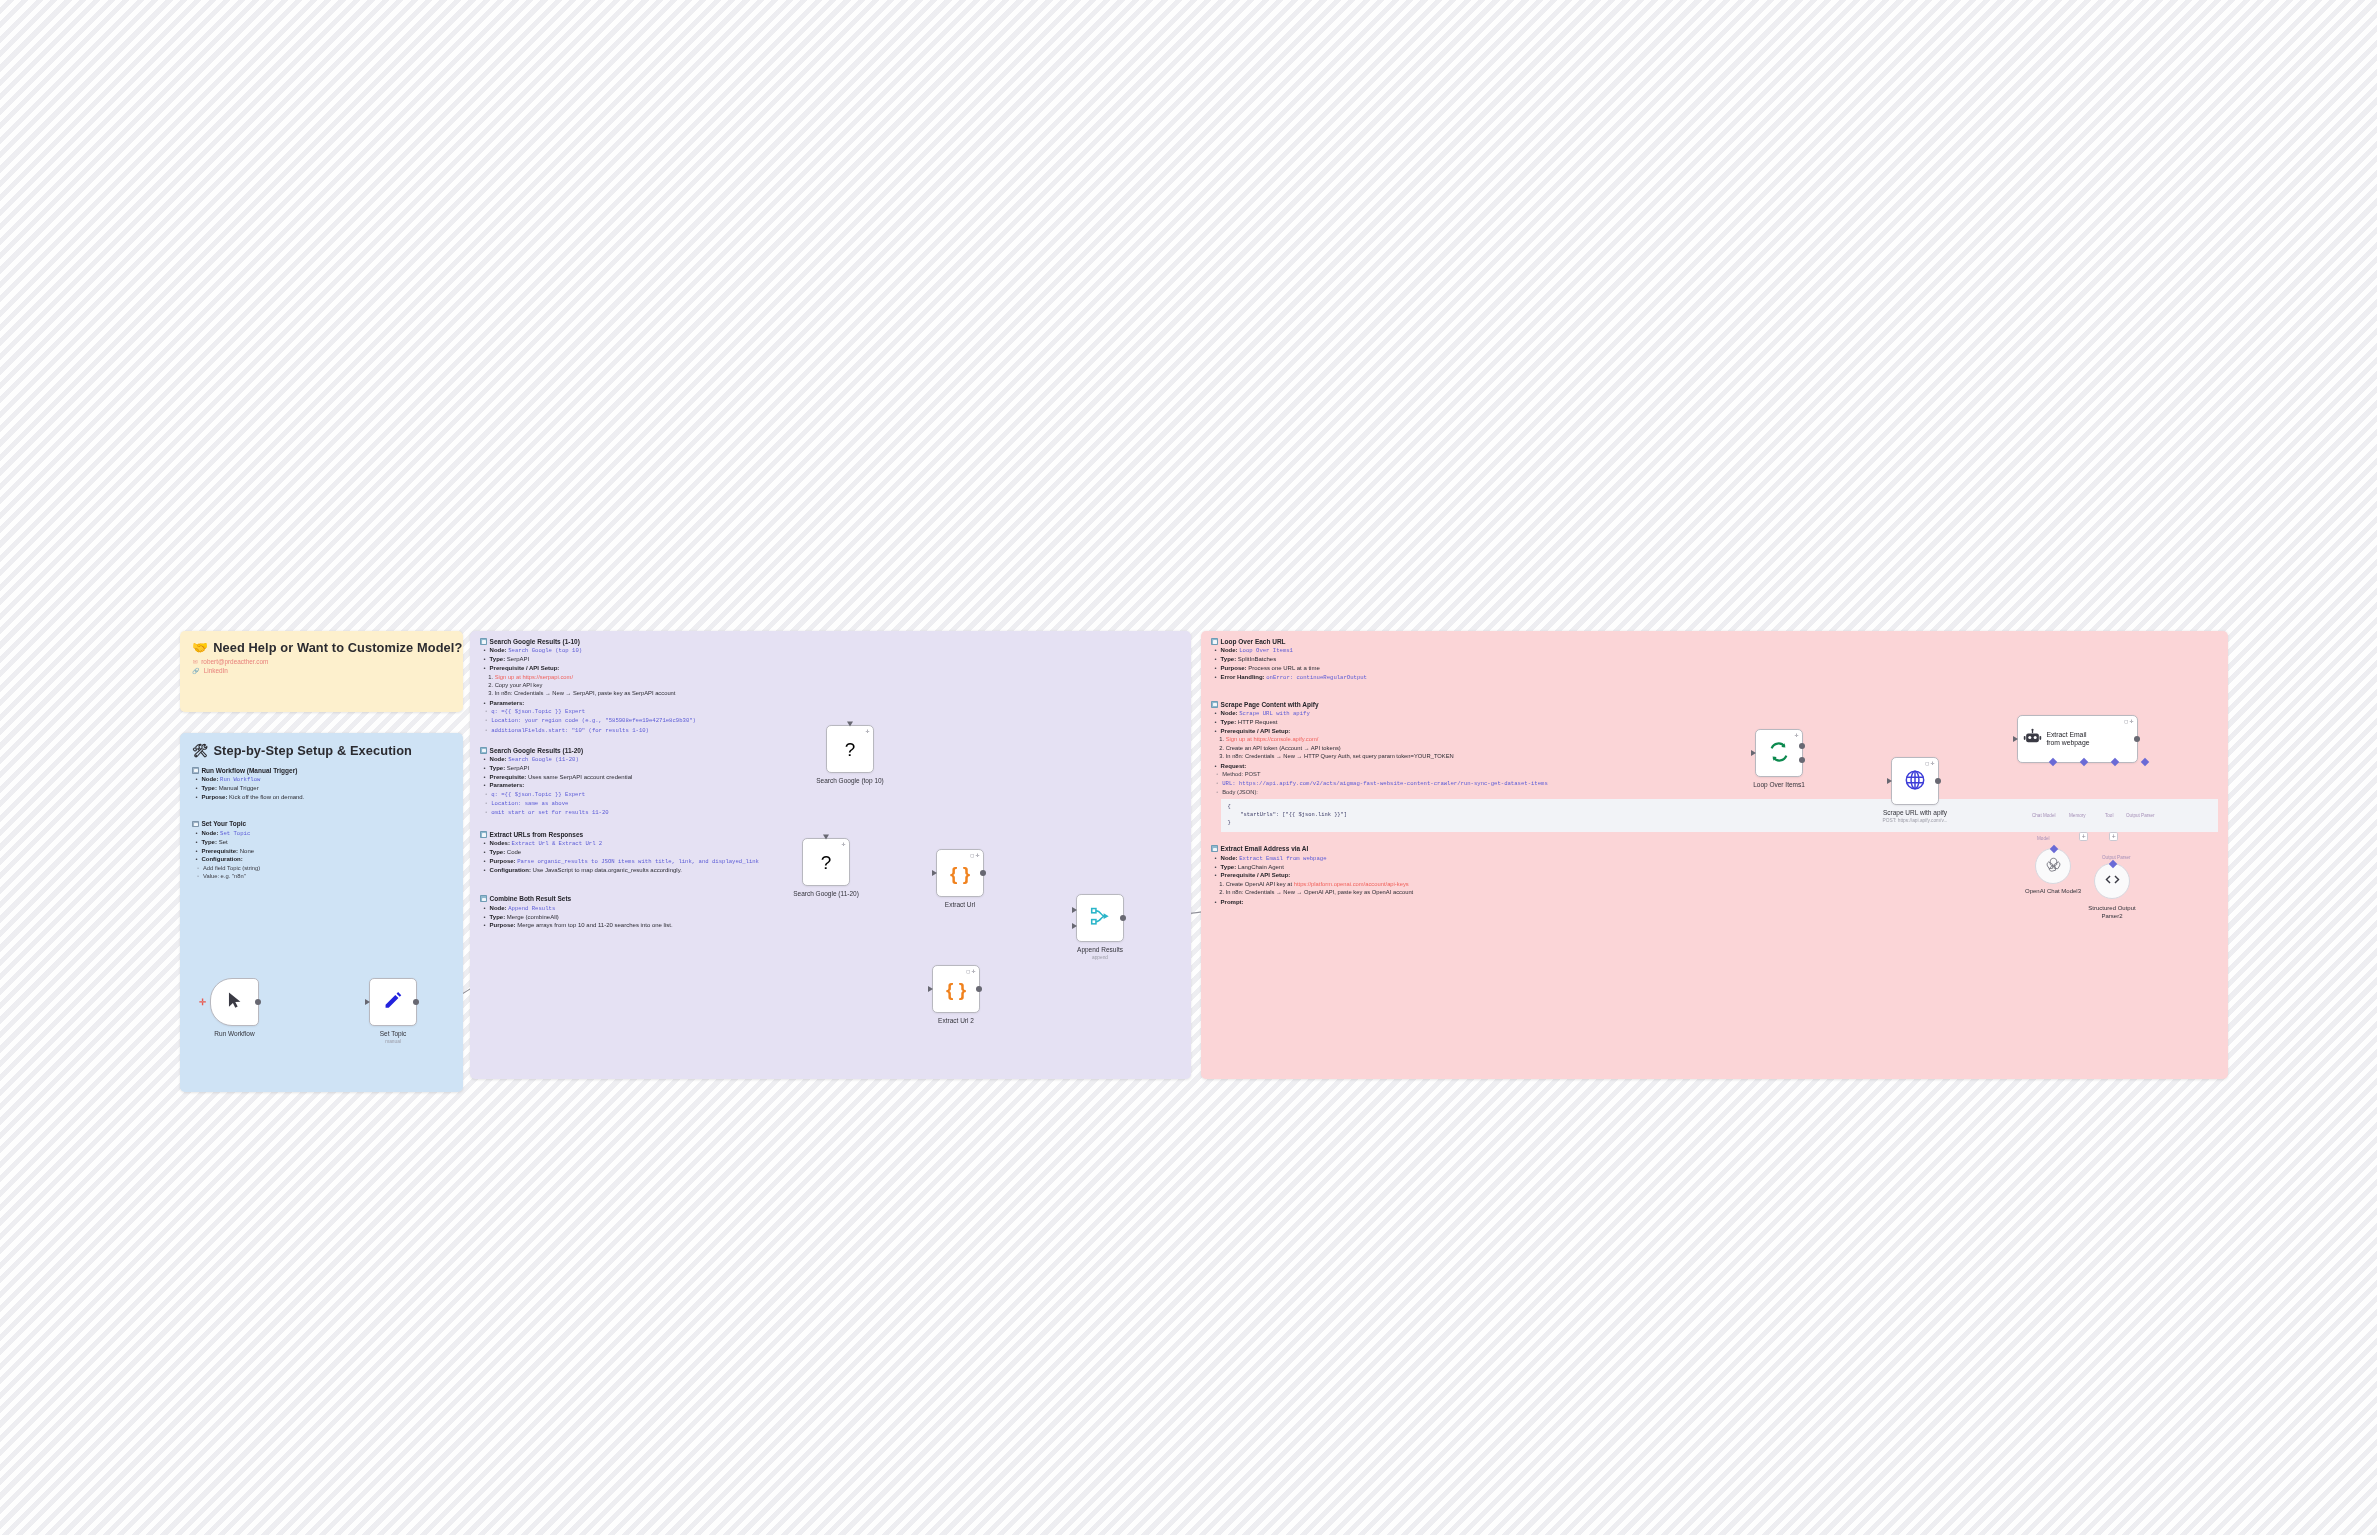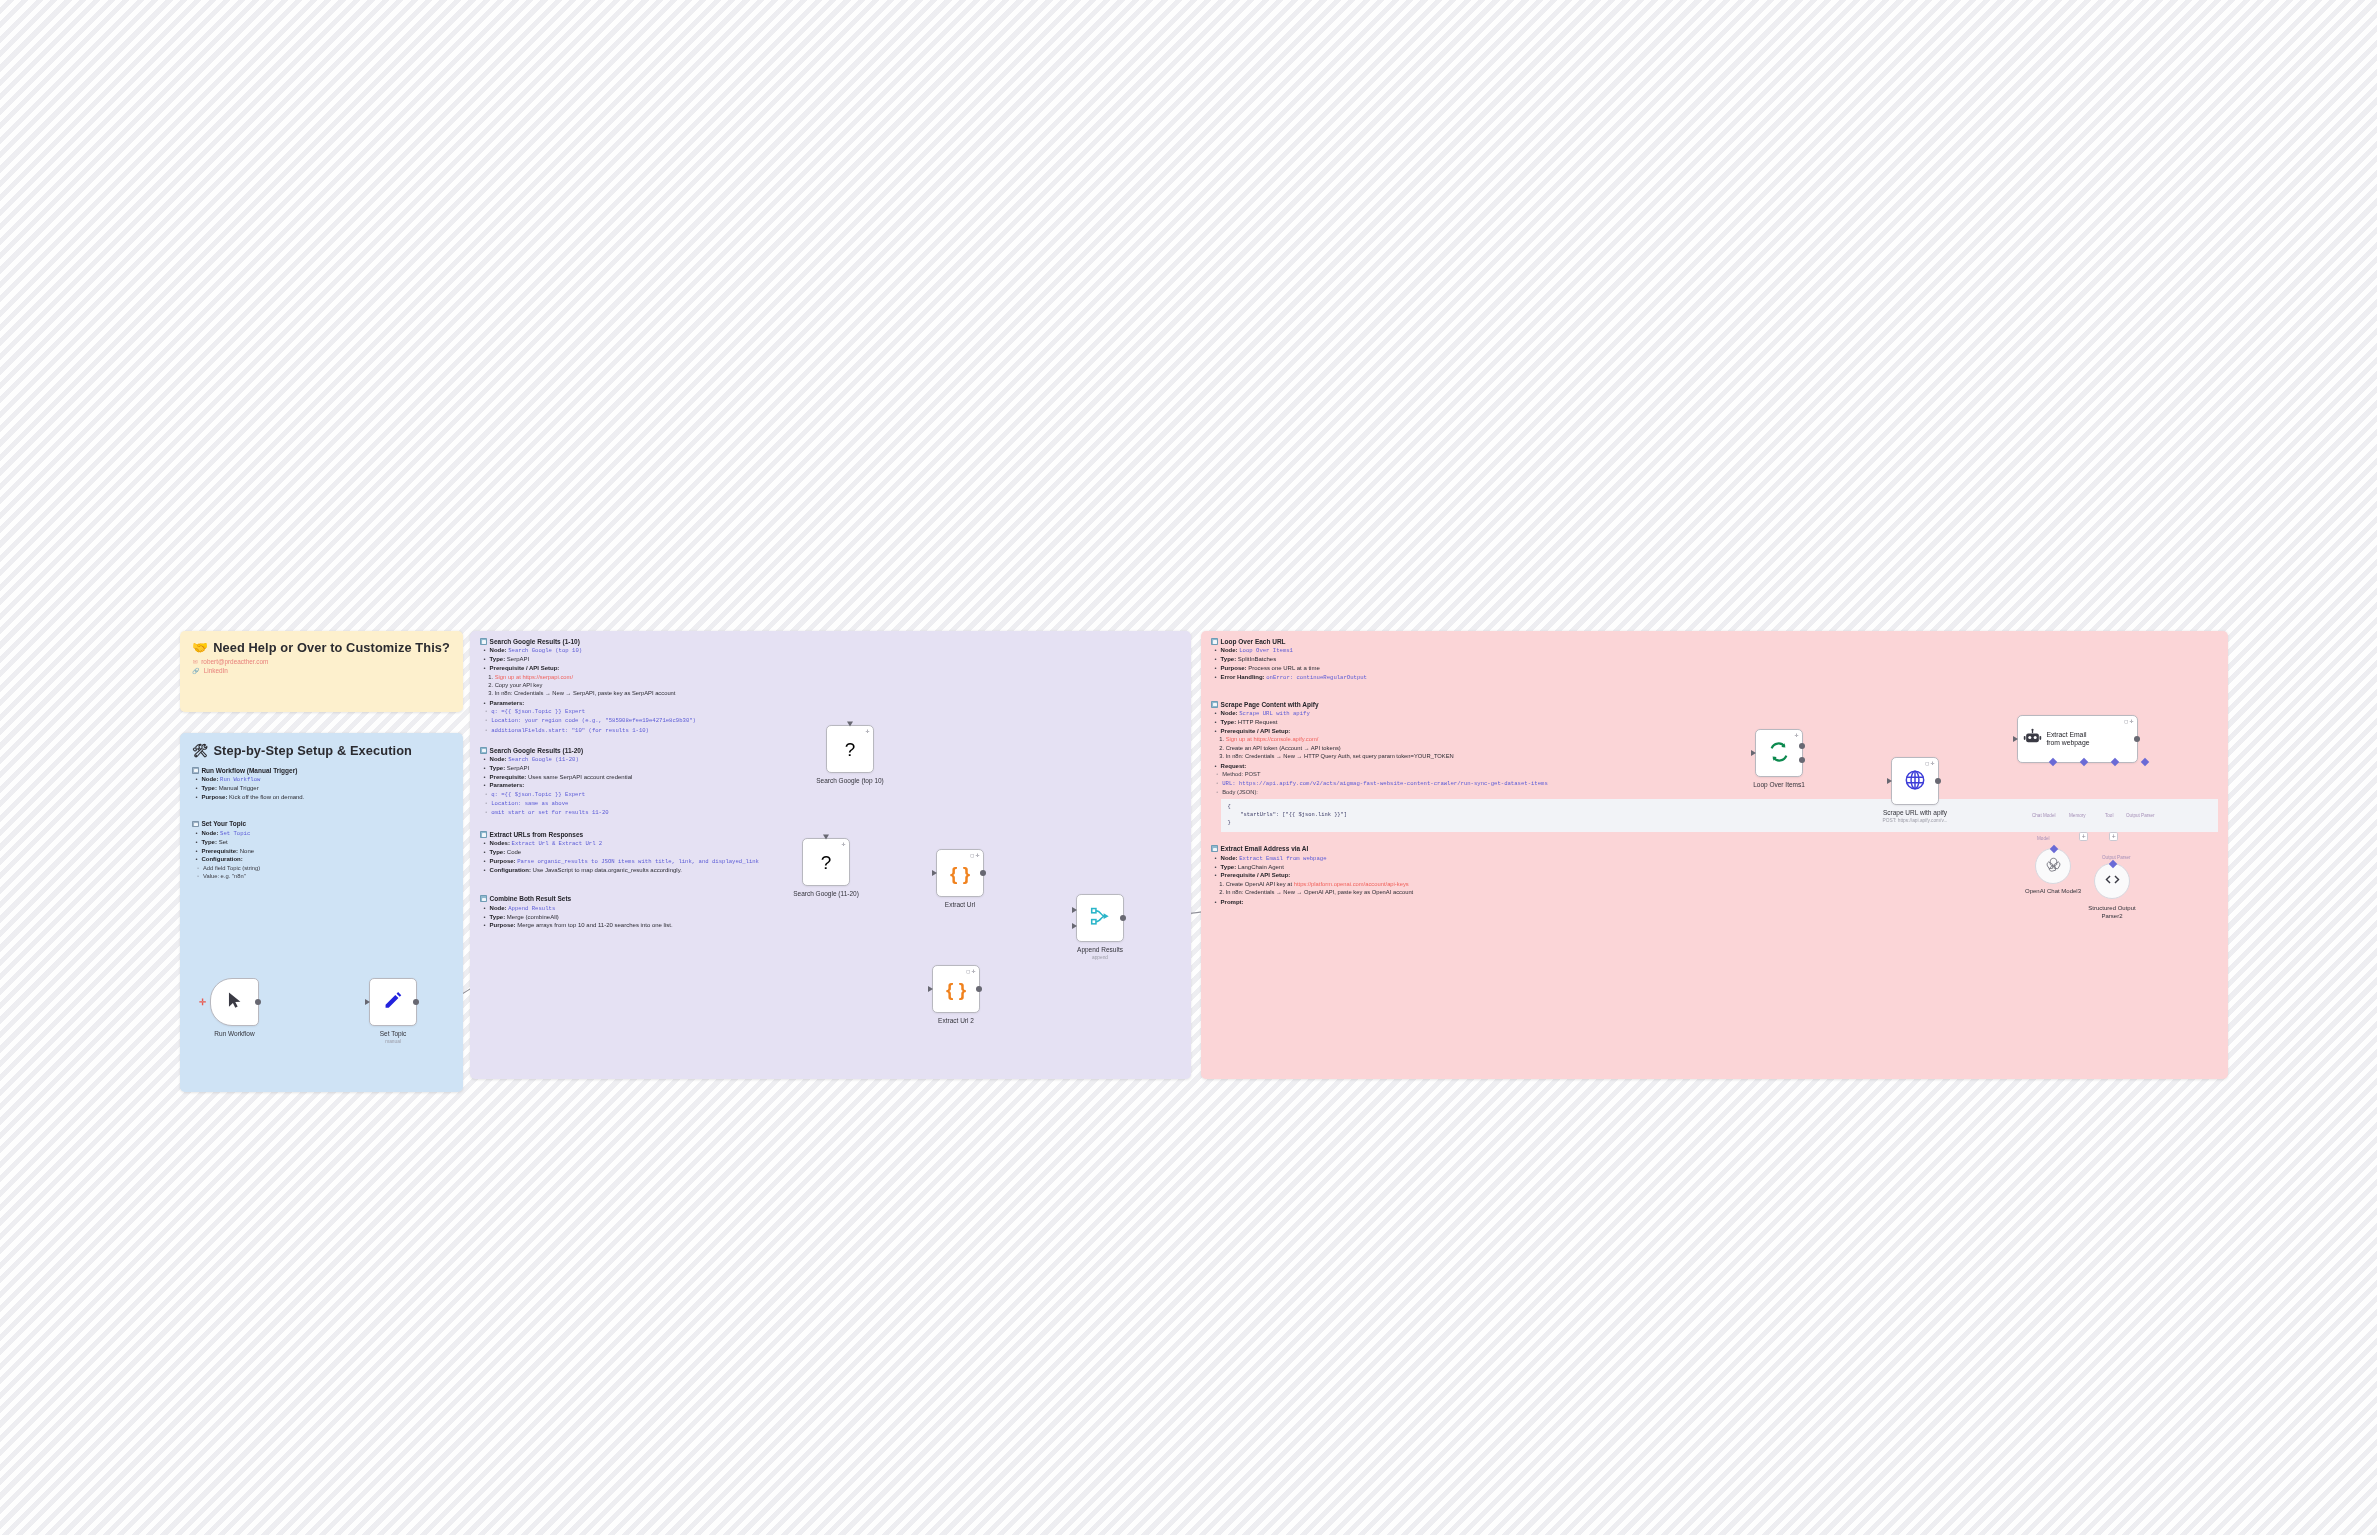--- a/index.html
+++ b/index.html
@@ -217,21 +217,21 @@
     <path d="M2448,940 L2448,975"></path>
     <path d="M2484,940 L2484,975"></path>
     <path d="M2412,985 L2412,1005 L2415,1005"></path>
     <path d="M2520,940 C2520,975 2500,1000 2482,1015" stroke-dasharray="3,2.5"></path>
   </g>
 </svg>
 
 <div class="sticky sticky-help">
   <div class="sticky-title">
     <span>🤝</span>
-    <span>Need Help or Over to Customize This?</span>
+    <span>Need Help or Want to Customize Model?</span>
   </div>
   <div class="help-links">
     <a class="help-link" href="#">
       <span class="mini-ico">✉</span>
       <span>robert@prdeacther.com</span>
     </a>
     <a class="help-link" href="#">
       <span class="mini-ico">🔗</span>
       <span>LinkedIn</span>
     </a>

